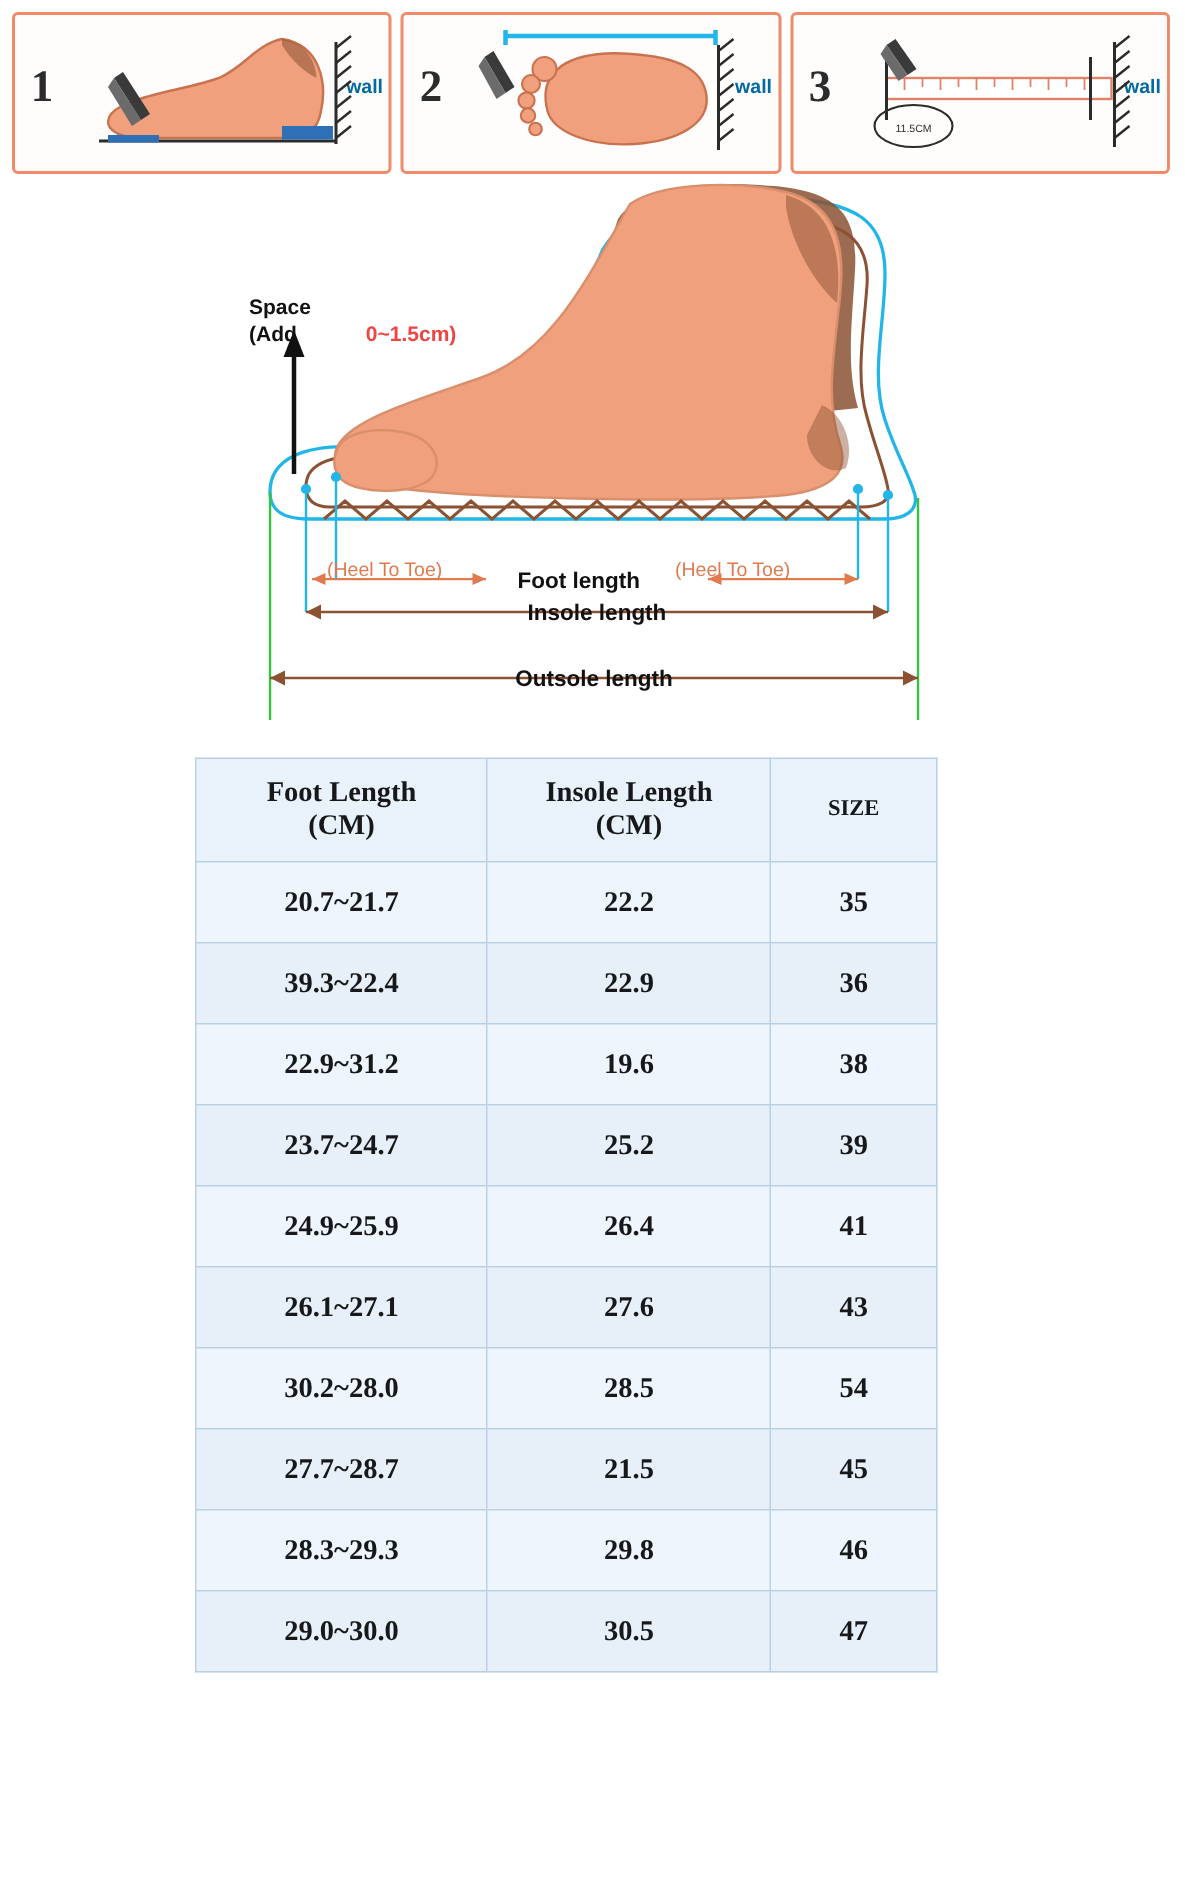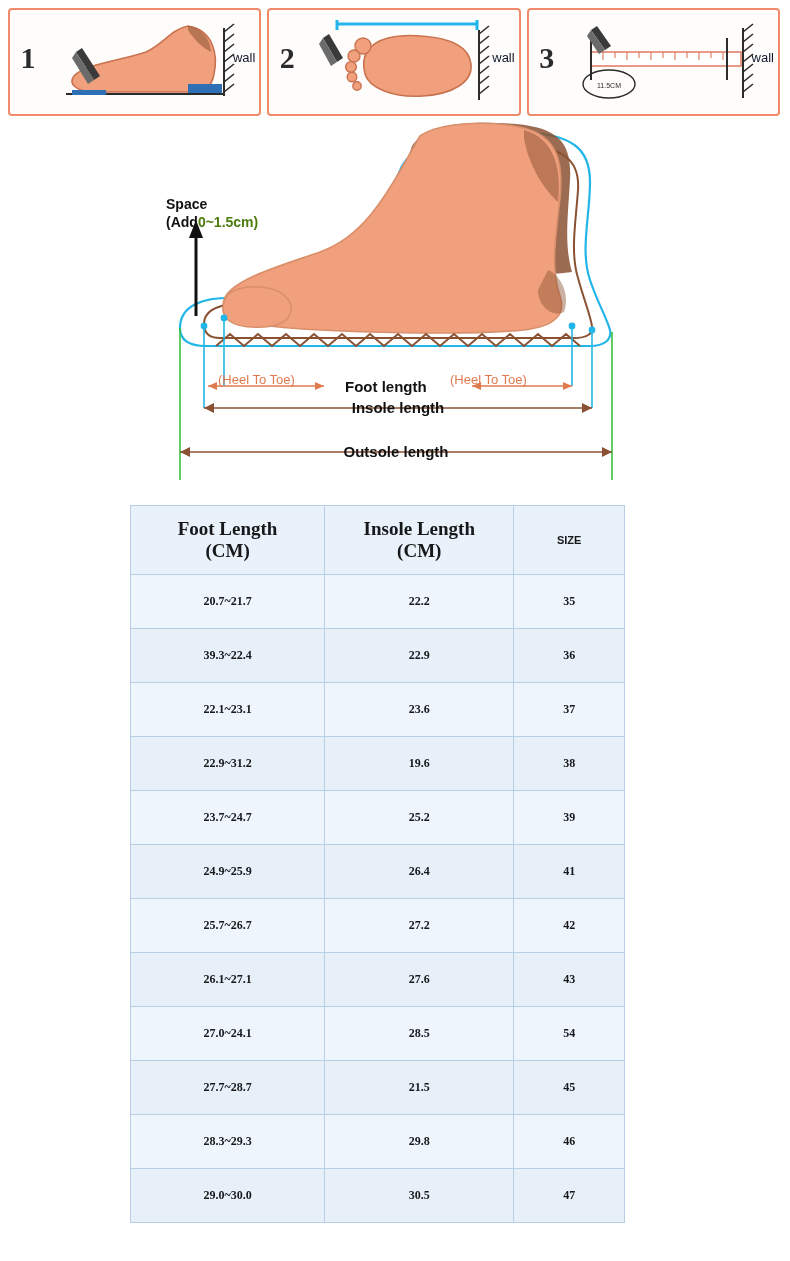--- a/index.html
+++ b/index.html
@@ -44,22 +44,22 @@
     color: #2b2b2b;
     text-align: center;
     line-height: 40px;
     font-family: "Liberation Serif", serif;
   }
   .step-wall-label {
     position: absolute;
     right: 4px;
     top: 40px;
     font-size: 13px;
-    color: #0f172a;
-    font-weight: normal;
+    color: #0369a1;
+    font-weight: bold;
   }
   .step-svg {
     position: absolute;
     left: 28px;
     top: 2px;
   }
 
   
   .diagram {
     position: absolute;
@@ -74,21 +74,22 @@
     position: absolute;
     left: 46px;
     top: 76px;
     font-size: 14px;
     font-weight: bold;
     color: #111111;
     line-height: 1.25;
     white-space: nowrap;
   }
   .space-label .cm {
-    color: #4d7c0f;
+    color: #ef4444;
+    margin-left: 46px;
   }
 
   
   .size-table {
     position: absolute;
     left: 130px;
     top: 505px;
     width: 495px;
     border-collapse: collapse;
   }
@@ -99,26 +100,26 @@
     font-weight: bold;
   }
   .size-table thead th {
     background: #e9f1fa;
     height: 66px;
     font-size: 19px;
     line-height: 1.15;
     font-family: "Liberation Serif", serif;
   }
   .size-table thead th.size-col {
-    font-size: 11px;
-    font-family: Liberation Sans, sans-serif;
+    font-size: 15px;
+    font-family: Liberation Serif, serif;
   }
   .size-table tbody td {
     height: 51px;
-    font-size: 12px;
+    font-size: 19px;
     background: #eff5fc;
     font-family: "Liberation Serif", serif;
   }
   .size-table tbody tr:nth-child(even) td {
     background: #e7eff9;
   }
   .col-foot { width: 195px; }
   .col-insole { width: 190px; }
   .col-size { width: 110px; }
 </style>
@@ -321,51 +322,41 @@
         <td class="col-foot">20.7~21.7</td>
         <td class="col-insole">22.2</td>
         <td class="col-size">35</td>
       </tr>
       <tr>
         <td class="col-foot">39.3~22.4</td>
         <td class="col-insole">22.9</td>
         <td class="col-size">36</td>
       </tr>
       <tr>
-        <td class="col-foot">22.1~23.1</td>
-        <td class="col-insole">23.6</td>
-        <td class="col-size">37</td>
-      </tr>
-      <tr>
         <td class="col-foot">22.9~31.2</td>
         <td class="col-insole">19.6</td>
         <td class="col-size">38</td>
       </tr>
       <tr>
         <td class="col-foot">23.7~24.7</td>
         <td class="col-insole">25.2</td>
         <td class="col-size">39</td>
       </tr>
       <tr>
         <td class="col-foot">24.9~25.9</td>
         <td class="col-insole">26.4</td>
         <td class="col-size">41</td>
       </tr>
       <tr>
-        <td class="col-foot">25.7~26.7</td>
-        <td class="col-insole">27.2</td>
-        <td class="col-size">42</td>
-      </tr>
-      <tr>
         <td class="col-foot">26.1~27.1</td>
         <td class="col-insole">27.6</td>
         <td class="col-size">43</td>
       </tr>
       <tr>
-        <td class="col-foot">27.0~24.1</td>
+        <td class="col-foot">30.2~28.0</td>
         <td class="col-insole">28.5</td>
         <td class="col-size">54</td>
       </tr>
       <tr>
         <td class="col-foot">27.7~28.7</td>
         <td class="col-insole">21.5</td>
         <td class="col-size">45</td>
       </tr>
       <tr>
         <td class="col-foot">28.3~29.3</td>

